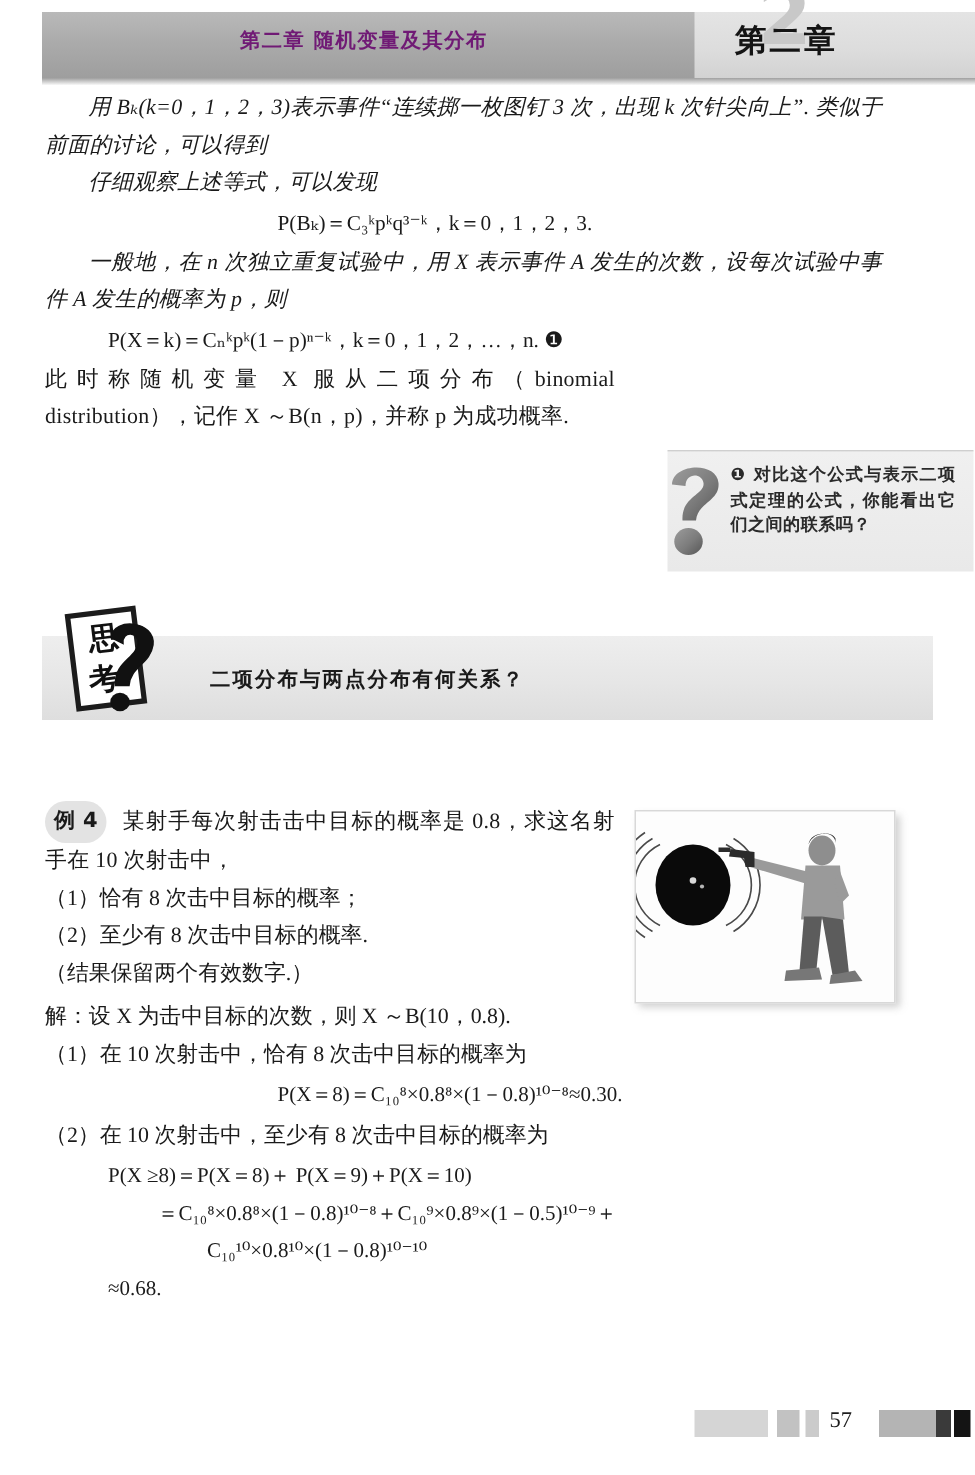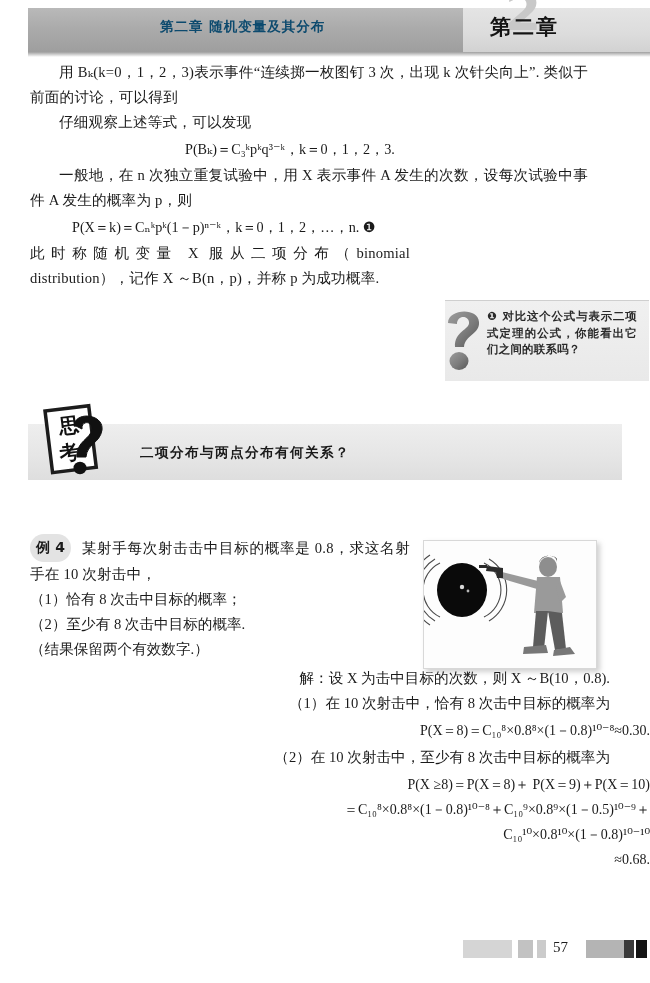--- a/index.html
+++ b/index.html
@@ -33,21 +33,21 @@
     left: 28px; top: 52px;
     width: 622px; height: 5px;
     background: linear-gradient(180deg, rgba(80,80,80,.55), rgba(255,255,255,0));
   }
   .header-title {
     position: absolute;
     left: 160px; top: 18px;
     font-size: 13.5px;
     font-weight: bold;
     letter-spacing: 1px;
-    color: #0c4a6e;
+    color: #701a75;
     font-family: "DejaVu Sans", "Liberation Sans", sans-serif;
     white-space: nowrap;
   }
   .header-chapter-plate {
     position: absolute;
     left: 463px; top: 8px;
     width: 187px; height: 44px;
     background: linear-gradient(180deg, #e4e4e4 0%, #dcdcdc 60%, #d2d2d2 100%);
   }
   .header-chapter-watermark {
@@ -77,21 +77,21 @@
     width: 650px;
   }
   .para {
     margin: 0;
     padding: 0 62px 0 30px;
     font-size: 14.6px;
     line-height: 25px;
     text-align: justify;
     letter-spacing: .2px;
   }
-  .para.indent { text-indent: 29px; }
+  .para.indent { text-indent: 29px; font-style: italic; }
   .para.narrow { padding-right: 240px; }
 
   .formula-block {
     margin: 0;
     padding: 2px 0 2px 0;
     font-size: 14.2px;
     line-height: 24px;
     font-family: "Liberation Serif", "DejaVu Serif", serif;
   }
   .fl { display: block; white-space: nowrap; }
@@ -181,21 +181,20 @@
     border: 1px solid #d8d8d8;
     box-shadow: 3px 3px 5px rgba(120,120,120,.35);
     overflow: hidden;
   }
 
   
   .solution {
     position: absolute;
     left: 0; top: 666px;
     width: 650px;
-    text-align: right;
   }
   .sol-line {
     margin: 0;
     padding: 0 40px 0 30px;
     font-size: 14.6px;
     line-height: 25px;
     white-space: nowrap;
   }
   .sol-formula {
     margin: 0;

